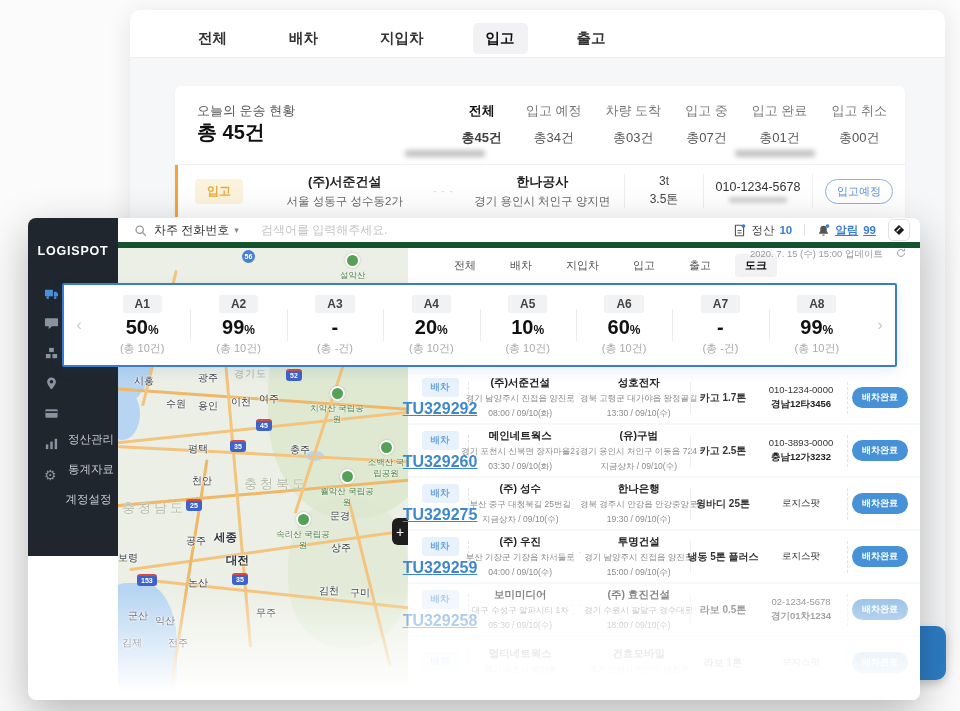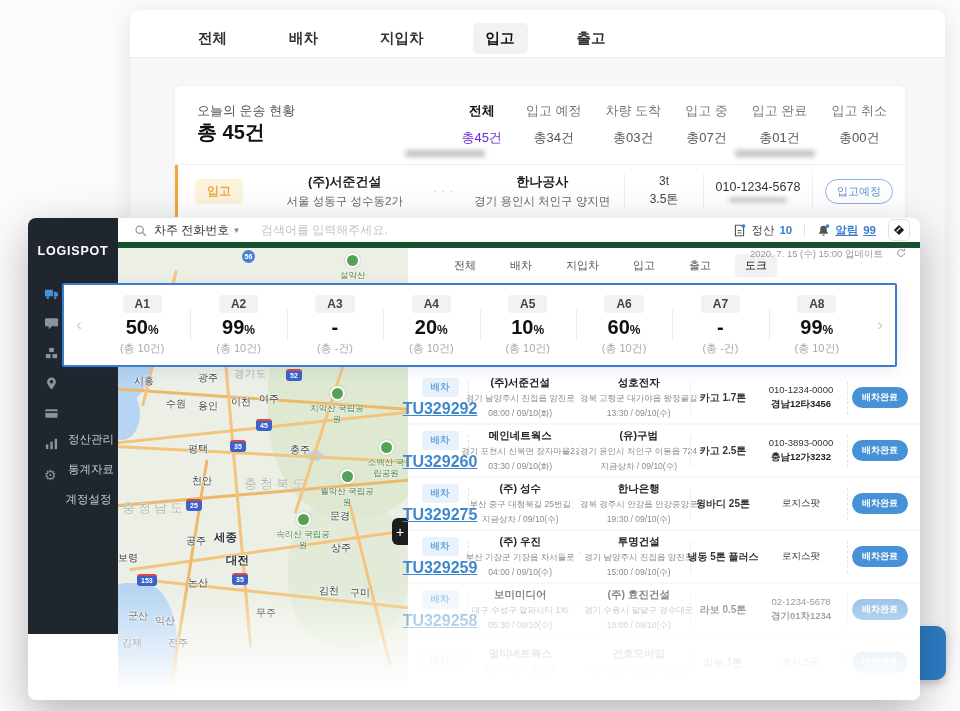--- a/index.html
+++ b/index.html
@@ -13,21 +13,21 @@
   .back-tab.active { background:#f2f2f4; color:#111; font-weight:700; }
   .back-band { position:absolute; top:47px; left:0; right:0; bottom:0; background:#f6f7f8; border-top:1px solid #ececee; border-radius:0 0 10px 10px; }
   .back-card { position:absolute; left:45px; top:28px; width:730px; height:400px; background:#fff; border-radius:6px; box-shadow:0 1px 4px rgba(0,0,0,.04); }
   .summary-title { position:absolute; left:22px; top:16px; font-size:13px; color:#555; }
   .summary-total { position:absolute; left:22px; top:33px; font-size:20px; font-weight:700; color:#111; }
   .status-tabs { position:absolute; right:18px; top:16px; display:flex; gap:24px; }
   .status-col { text-align:center; cursor:pointer; }
   .status-col .sl { font-size:13px; color:#777; white-space:nowrap; }
   .status-col .sc { font-size:13px; color:#555; margin-top:9px; white-space:nowrap; }
   .status-col.active .sl { color:#111; font-weight:700; }
-  .status-col.active .sc { color:#6d28d9; font-weight:400; }
+  .status-col.active .sc { color:#404040; font-weight:700; }
   .smudge { position:absolute; height:7px; background:#777; opacity:.45; filter:blur(2.5px); border-radius:2px; }
   .back-row { position:absolute; left:0; right:0; top:78px; height:53px; border-top:1px solid #f0f0f2; display:flex; align-items:center; }
   .back-row::before { content:""; position:absolute; left:0; top:0; bottom:0; width:3px; background:#f5a43a; }
   .brc { display:flex; flex-direction:column; align-items:center; justify-content:center; gap:3px; }
   .brc.badgec { width:88px; }
   .yellow-badge { background:#fcf3dd; color:#e9ab40; font-size:12px; font-weight:600; padding:4px 12px; border-radius:4px; }
   .brc.orig, .brc.dest { flex:1; }
   .brc .nm { font-size:13px; font-weight:700; color:#222; white-space:nowrap; }
   .brc .ad { font-size:11.5px; color:#666; white-space:nowrap; }
   .brc.dotsc { width:34px; color:#bbb; font-size:10px; letter-spacing:1px; }
@@ -38,21 +38,21 @@
   .brc.ph .p1 { font-size:12.5px; color:#333; white-space:nowrap; }
   .brc.ph .psm { width:58px; height:6px; background:#8a8a8a; opacity:.4; filter:blur(2px); border-radius:2px; }
   .brc.act { width:92px; }
   .pill-outline { border:1px solid #8ab1e4; color:#5b90d6; background:#fff; font-size:11px; padding:4px 11px; border-radius:13px; cursor:pointer; white-space:nowrap; }
 
   
   .fab { position:absolute; left:910px; top:626px; width:36px; height:54px; background:#2d7dc5; border-radius:10px; z-index:2; box-shadow:0 4px 10px rgba(0,0,0,.2); cursor:pointer; }
 
   
   .front { position:absolute; left:28px; top:218px; width:892px; height:482px; background:#fff; border-radius:8px; box-shadow:0 14px 44px rgba(0,0,0,.28); z-index:3; overflow:hidden; }
-  .sidebar { position:absolute; left:0; top:0; width:90px; height:416px; background:#20262e; z-index:4; }
+  .sidebar { position:absolute; left:0; top:0; width:90px; height:338px; background:#20262e; z-index:4; }
   .logo { color:#fff; font-size:12.5px; font-weight:700; letter-spacing:.8px; text-align:center; margin-top:26px; cursor:pointer; }
   .smenu { position:absolute; left:0; top:62px; width:100%; }
   .sitem { display:flex; align-items:center; gap:9px; padding:7px 0 7px 16px; height:30px; color:#8b93a0; cursor:pointer; }
   .sitem svg { width:15px; height:15px; flex:0 0 15px; }
   .sitem .slabel { font-size:11.5px; color:#c3c9d2; white-space:nowrap;margin-top:48px; }
   .sitem.active { color:#4a90d9; }
   .gear-glyph { font-size:14px; line-height:15px; width:15px; text-align:center; }
 
   .topbar { position:absolute; left:90px; top:0; right:0; height:30px; background:#fff; border-bottom:6px solid #14532d; display:flex; align-items:center; z-index:5; padding:0 10px 0 16px; }
   .search-ic { color:#999; width:13px; height:13px; }
@@ -63,21 +63,21 @@
   .tb-item { display:flex; align-items:center; gap:5px; font-size:11.5px; color:#444; cursor:pointer; white-space:nowrap; }
   .tb-item svg { width:13px; height:13px; color:#555; }
   .blue { color:#3a7cd0; font-weight:700; }
   .tb-item.alarm .al-text { color:#3a7cd0; font-weight:700; text-decoration:underline; }
   .tb-div { width:1px; height:12px; background:#e4e4e8; }
   .logo-btn { width:22px; height:22px; border:1px solid #e2e2e6; border-radius:5px; display:flex; align-items:center; justify-content:center; cursor:pointer; }
   .logo-btn svg { width:12px; height:12px; }
 
   .ftabs-row { position:absolute; left:380px; top:30px; width:512px; height:35px; background:#fff; display:flex; align-items:center; padding-left:36px; z-index:3; }
   .ftab { font-size:11px; color:#555; margin-right:14px; padding:4px 10px; border-radius:4px; cursor:pointer; white-space:nowrap; }
-  .ftab.active { background:#f2f2f4; color:#111; font-weight:400; }
+  .ftab.active { background:#f2f2f4; color:#111; font-weight:700; }
   .updated { position:absolute; right:14px; top:0; height:35px; display:flex; align-items:flex-start; gap:13px; font-size:9.5px; color:#999; white-space:nowrap; }
   .updated svg { width:10px; height:10px; color:#999; cursor:pointer; }
 
   
   .map { position:absolute; left:90px; top:30px; width:290px; height:452px; background:#ecefe5; overflow:hidden; z-index:1; cursor:grab; }
   .blob { position:absolute; background:#b7d5f2; }
   .greenpatch { position:absolute; background:#dde8cf; }
   .road { position:absolute; background:#f2c47e; border-radius:2px; }
   .road.big { background:#eeb869; }
   .mlabel { position:absolute; white-space:nowrap; }

